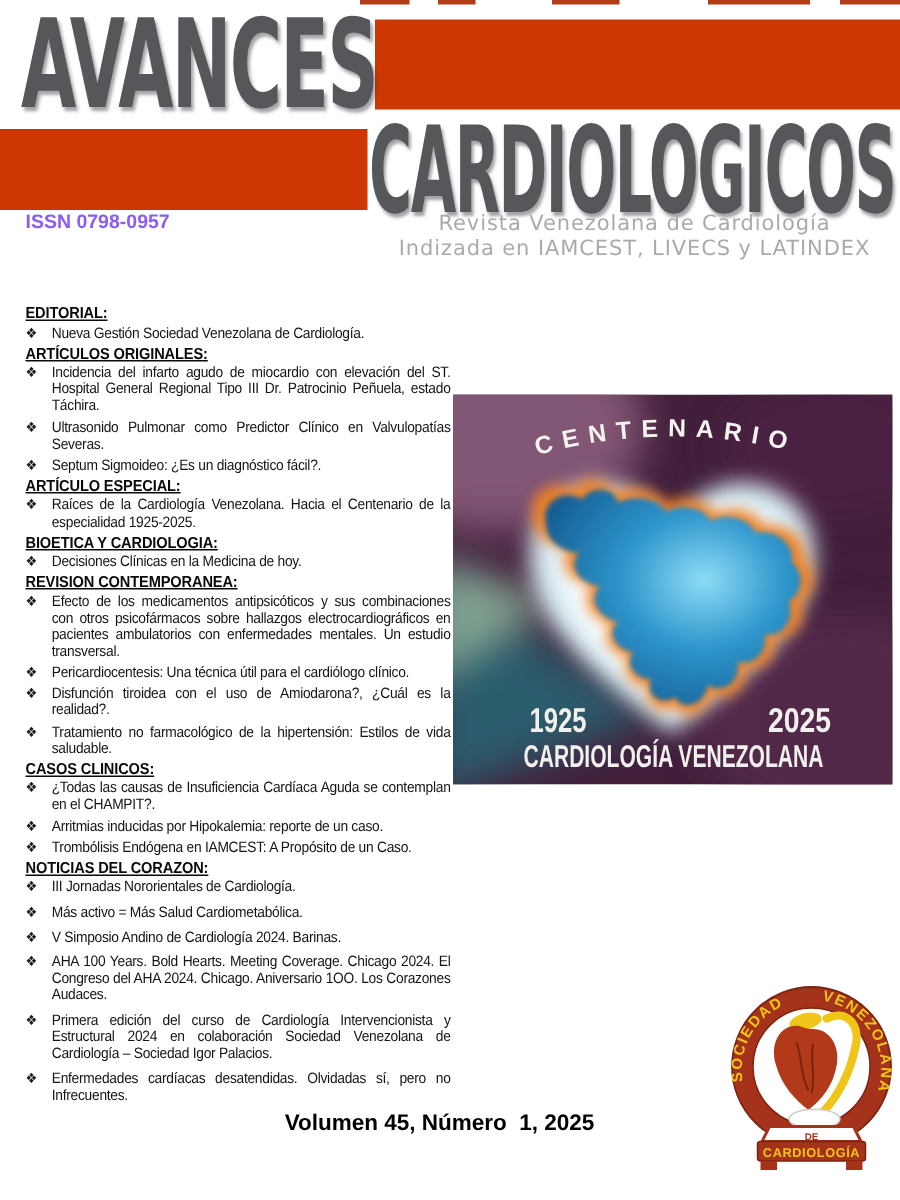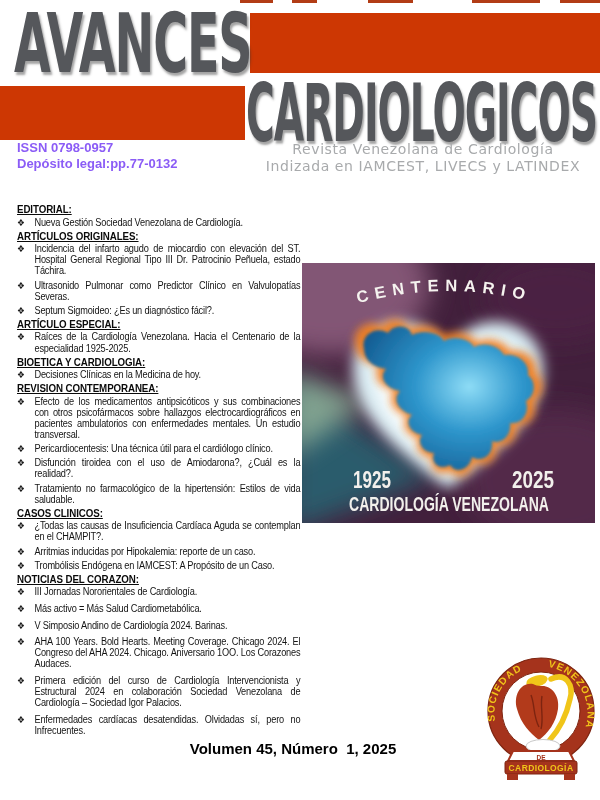--- a/index.html
+++ b/index.html
@@ -63,21 +63,20 @@
   <div class="dash d4"></div>
   <div class="dash d5"></div>
 
   <div class="bar bar-a"></div>
   <div class="masthead-word word-avances">AVANCES</div>
   <div class="bar bar-b"></div>
   <div class="masthead-word word-cardiologicos">CARDIOLOGICOS</div>
 
   <div class="issn-block">
     <div>ISSN 0798-0957</div>
-    <div>Depósito legal:pp.77-0132</div>
   </div>
 
   <div class="subtitle-block">
     <div>Revista Venezolana de Cardiología</div>
     <div>Indizada en IAMCEST, LIVECS y LATINDEX</div>
   </div>
 
   <div class="toc" id="toc">
     <div class="toc-section">
       <div class="toc-heading">EDITORIAL:</div>

